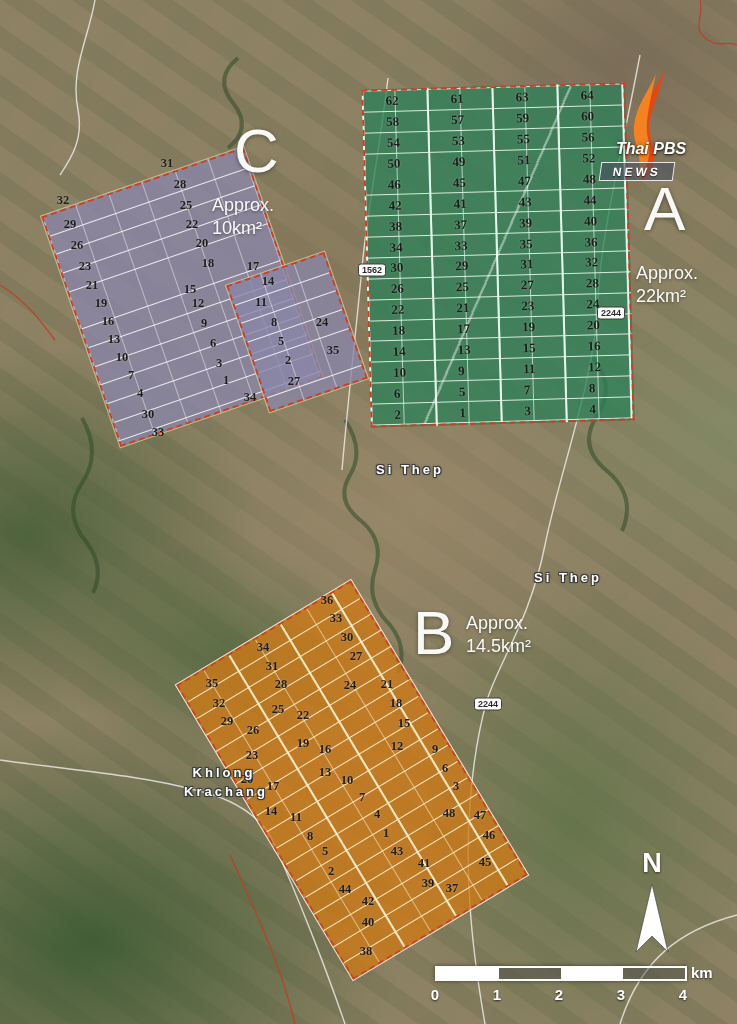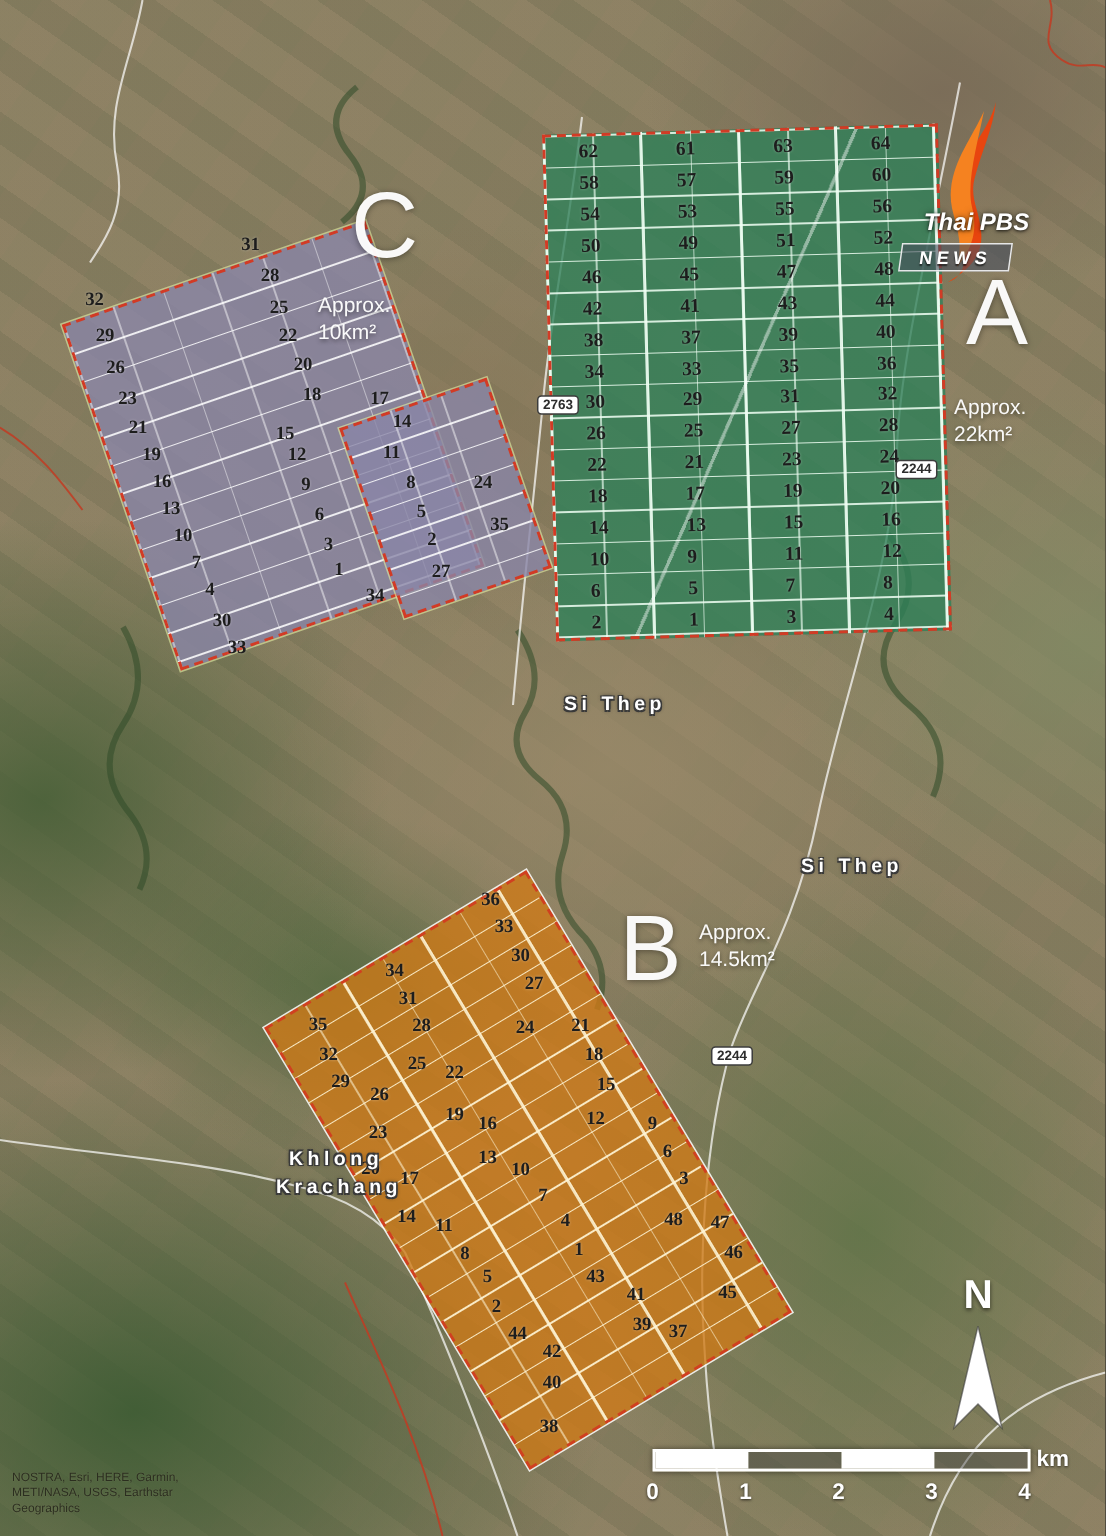--- a/index.html
+++ b/index.html
@@ -55,21 +55,21 @@
   
   .overlay{position:absolute;inset:0;z-index:4;pointer-events:none;}
   .road-badge{position:absolute;transform:translate(-50%,-50%);
     background:#fff;border:1.5px solid #3c3c3c;border-radius:3px;
     font-size:9px;font-weight:700;color:#2d2d2d;padding:0 3px;line-height:11px;}
   .place-label{position:absolute;transform:translate(-50%,-50%);
     color:#fff;font-weight:700;font-size:13px;letter-spacing:3px;white-space:nowrap;
     text-shadow:-1px -1px 0 #3a3a3a,1px -1px 0 #3a3a3a,-1px 1px 0 #3a3a3a,1px 1px 0 #3a3a3a,0 0 3px #222;}
   .zone-letter{position:absolute;color:rgba(255,255,255,.96);font-size:62px;line-height:1;
     text-shadow:0 1px 4px rgba(0,0,0,.4);}
-  .zone-approx{position:absolute;color:rgba(255,255,255,.96);font-size:14px;line-height:1.3;
+  .zone-approx{position:absolute;color:rgba(255,255,255,.96);font-size:18px;line-height:1.3;
     text-shadow:0 1px 3px rgba(0,0,0,.45);}
   
   .logo{position:absolute;left:588px;top:68px;width:130px;height:120px;z-index:5;}
   .logo .flame{position:absolute;left:24px;top:0;}
   .logo .brand{position:absolute;left:8px;top:72px;width:110px;text-align:center;
     font-style:italic;font-weight:700;font-size:16px;color:#fff;
     text-shadow:0 1px 2px rgba(0,0,0,.7),0 0 4px rgba(0,0,0,.5);}
   .logo .newsbar{position:absolute;left:12px;top:94px;width:72px;height:17px;
     background:rgba(72,78,94,.6);border:1px solid rgba(255,255,255,.85);transform:skewX(-8deg);
     display:flex;align-items:center;justify-content:center;
@@ -288,21 +288,21 @@
     <div class="zone-letter" style="left:644px;top:178px">A</div>
     <div class="zone-approx" style="left:636px;top:262px">
       <div>Approx.</div>
       <div>22km²</div>
     </div>
     <div class="zone-letter" style="left:413px;top:602px">B</div>
     <div class="zone-approx" style="left:466px;top:612px">
       <div>Approx.</div>
       <div>14.5km²</div>
     </div>
-  <div class="road-badge" style="left: 372px; top: 270px;">2763</div>
+  <div class="road-badge" style="left: 372px; top: 270px;">1562</div>
       <div class="road-badge" style="left: 611px; top: 313px;">2244</div>
       <div class="road-badge" style="left: 488px; top: 704px;">2244</div>
       <div class="place-label" style="left: 410px; top: 469px;">Si Thep</div>
       <div class="place-label" style="left: 568px; top: 577px;">Si Thep</div>
       <div class="place-label" style="left: 224px; top: 772px;">Khlong</div>
       <div class="place-label" style="left: 226px; top: 791px;">Krachang</div>
     </div>
 
   <div class="logo">
     <svg class="flame" width="60" height="120" viewBox="0 0 60 120">
@@ -330,19 +330,14 @@
     <div>
         <div class="sb-tick" style="left: 0px;">0</div>
         <div class="sb-tick" style="left: 62px;">1</div>
         <div class="sb-tick" style="left: 124px;">2</div>
         <div class="sb-tick" style="left: 186px;">3</div>
         <div class="sb-tick" style="left: 248px;">4</div>
       </div>
     <div class="sb-unit">km</div>
   </div>
 
-  <div class="attrib">
-      <div class="attr-line">NOSTRA, Esri, HERE, Garmin,</div>
-      <div class="attr-line">METI/NASA, USGS, Earthstar</div>
-      <div class="attr-line">Geographics</div>
-    </div>
 
 </div>
 
 </body></html>

